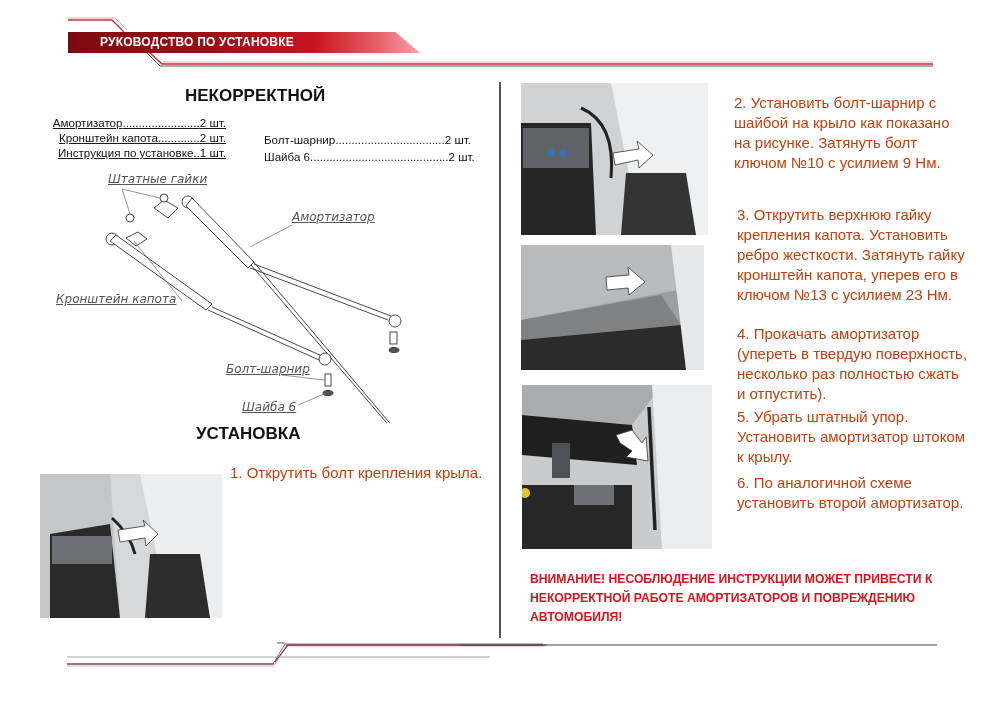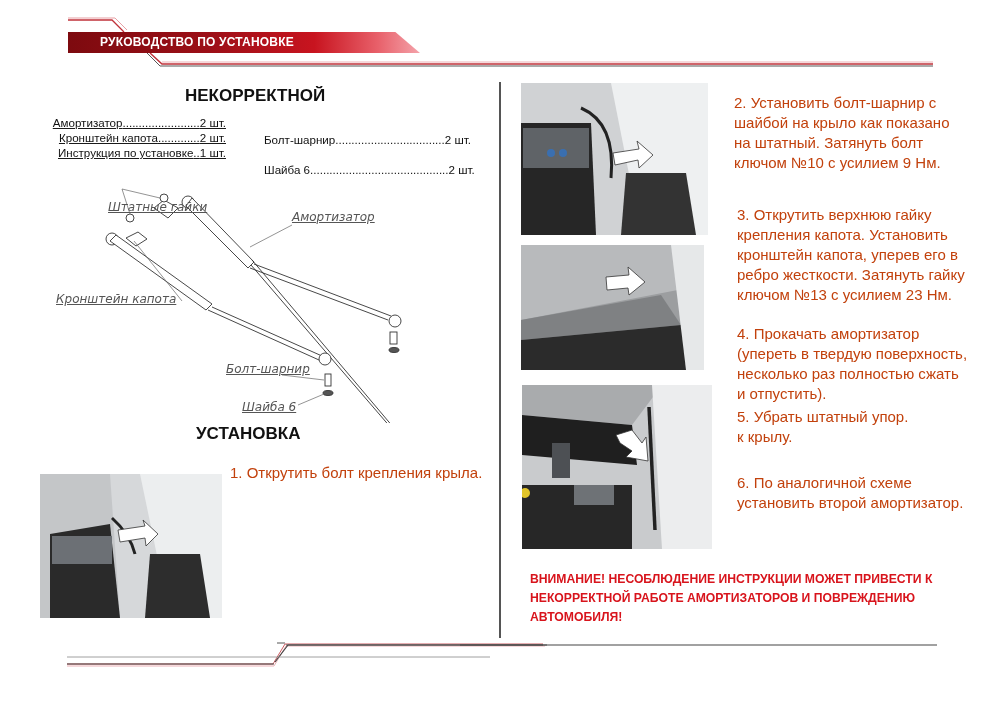--- a/index.html
+++ b/index.html
@@ -49,21 +49,21 @@
 
 <h2 class="abs section kit-title">НЕКОРРЕКТНОЙ</h2>
 
 <div class="abs" style="left:50px; top:116px; width:176px; text-align:right;text-decoration:underline;">
   <div class="kit-line"><span>Амортизатор</span><span>........................</span><span>2 шт.</span></div>
   <div class="kit-line" style="margin-top:2px;"><span>Кронштейн капота</span><span>.............</span><span>2 шт.</span></div>
   <div class="kit-line" style="margin-top:2px;"><span>Инструкция по установке</span><span>..</span><span>1 шт.</span></div>
 </div>
 <div class="abs" style="left:264px; top:133px;">
   <div class="kit-line"><span>Болт-шарнир</span><span>..................................</span><span>2 шт.</span></div>
-  <div class="kit-line" style="margin-top:17px;"><span>Шайба 6</span><span>...........................................</span><span>2 шт.</span></div>
+  <div class="kit-line" style="margin-top:4px;"><span>Шайба 6</span><span>...........................................</span><span>2 шт.</span></div>
 </div>
 
 <div class="abs diagram">
   <svg width="400" height="255" viewBox="0 0 400 255">
     <g stroke="#333" stroke-width="0.9" fill="#fff">
 
       <circle cx="146" cy="34" r="6"></circle>
       <path d="M150 30 L212 94 L206 100 L144 38 Z"></path>
       <path d="M210 96 L348 258" stroke-width="0"></path>
       <path d="M210 92 L352 260" fill="none"></path>
@@ -95,21 +95,21 @@
 
     <g stroke="#666" stroke-width="0.7" fill="none">
       <line x1="80" y1="21" x2="88" y2="46"></line>
       <line x1="80" y1="21" x2="118" y2="30"></line>
       <line x1="250" y1="57" x2="208" y2="79"></line>
       <line x1="140" y1="133" x2="92" y2="73"></line>
       <line x1="240" y1="207" x2="282" y2="212"></line>
       <line x1="256" y1="237" x2="282" y2="226"></line>
     </g>
   </svg>
-  <div class="abs diag-label" style="left:66px; top:4px;margin-top:28px;">Штатные гайки</div>
+  <div class="abs diag-label" style="left:66px; top:4px;">Штатные гайки</div>
   <div class="abs diag-label" style="left:250px; top:42px;">Амортизатор</div>
   <div class="abs diag-label" style="left:14px; top:124px;">Кронштейн капота</div>
   <div class="abs diag-label" style="left:184px; top:194px;">Болт-шарнир</div>
   <div class="abs diag-label" style="left:200px; top:232px;">Шайба 6</div>
 </div>
 
 <h2 class="abs section install-title">УСТАНОВКА</h2>
 
 <div class="abs photo" style="left:40px; top:474px; width:182px; height:144px;">
   <svg width="182" height="144" viewBox="0 0 182 144">
@@ -140,41 +140,41 @@
     <path d="M105 90 L165 90 L175 152 L100 152 Z" fill="#333"></path>
     <path d="M60 25 Q95 40 90 95" stroke="#222" stroke-width="3" fill="none"></path>
     <g>
       <polygon points="92,70 118,66 116,58 132,72 118,85 117,77 94,82" fill="#fff" stroke="#333" stroke-width="0.8"></polygon>
     </g>
   </svg>
 </div>
 <div class="abs step" style="left:734px; top:93px;">
   <div>2. Установить болт-шарнир с</div>
   <div>шайбой на крыло как показано</div>
-  <div>на штатный. Затянуть болт</div>
+  <div>на рисунке. Затянуть болт</div>
   <div>ключом №10 с усилием 9 Нм.</div>
 </div>
 
 <div class="abs photo" style="left:521px; top:245px; width:183px; height:125px;">
   <svg width="183" height="125" viewBox="0 0 183 125">
     <rect width="183" height="125" fill="#9c9ea0"></rect>
     <path d="M0 0 L183 0 L183 40 L0 75 Z" fill="#b8babc"></path>
     <path d="M0 75 L140 50 L160 80 L0 95 Z" fill="#7f8183"></path>
     <path d="M0 95 L160 80 L170 125 L0 125 Z" fill="#2b2b2b"></path>
     <path d="M150 0 L183 0 L183 125 L165 125 Z" fill="#e6e8e9"></path>
     <g>
       <polygon points="85,32 108,30 107,22 124,37 108,50 107,43 86,45" fill="#fff" stroke="#333" stroke-width="0.8"></polygon>
     </g>
   </svg>
 </div>
 <div class="abs step" style="left:737px; top:205px;">
   <div>3. Открутить верхнюю гайку</div>
   <div>крепления капота. Установить</div>
+  <div>ребро жесткости. Затянуть гайку</div>
   <div>кронштейн капота, уперев его в</div>
-  <div>ребро жесткости. Затянуть гайку</div>
   <div>ключом №13 с усилием 23 Нм.</div>
 </div>
 
 <div class="abs photo" style="left:522px; top:385px; width:190px; height:164px;">
   <svg width="190" height="164" viewBox="0 0 190 164">
     <rect width="190" height="164" fill="#c9cbcd"></rect>
     <path d="M0 0 L140 0 L110 40 L0 30 Z" fill="#a9abad"></path>
     <path d="M0 30 L110 40 L115 80 L0 70 Z" fill="#1f1f1f"></path>
     <path d="M130 0 L190 0 L190 164 L140 164 Z" fill="#ecedee"></path>
     <rect x="0" y="100" width="110" height="64" fill="#272727"></rect>
@@ -189,20 +189,21 @@
 </div>
 
 <div class="abs step" style="left:737px; top:324px;">
   <div>4. Прокачать амортизатор</div>
   <div>(упереть в твердую поверхность,</div>
   <div>несколько раз полностью сжать</div>
   <div>и отпустить).</div>
 </div>
 <div class="abs step" style="left:737px; top:407px;">
   <div>5. Убрать штатный упор.</div>
+  <div>Установить амортизатор штоком</div>
   <div>к крылу.</div>
 </div>
 <div class="abs step" style="left:737px; top:473px;">
   <div>6. По аналогичной схеме</div>
   <div>установить второй амортизатор.</div>
 </div>
 
 <div class="abs warning">
   <div>ВНИМАНИЕ! НЕСОБЛЮДЕНИЕ ИНСТРУКЦИИ МОЖЕТ ПРИВЕСТИ К</div>
   <div>НЕКОРРЕКТНОЙ РАБОТЕ АМОРТИЗАТОРОВ И ПОВРЕЖДЕНИЮ</div>

